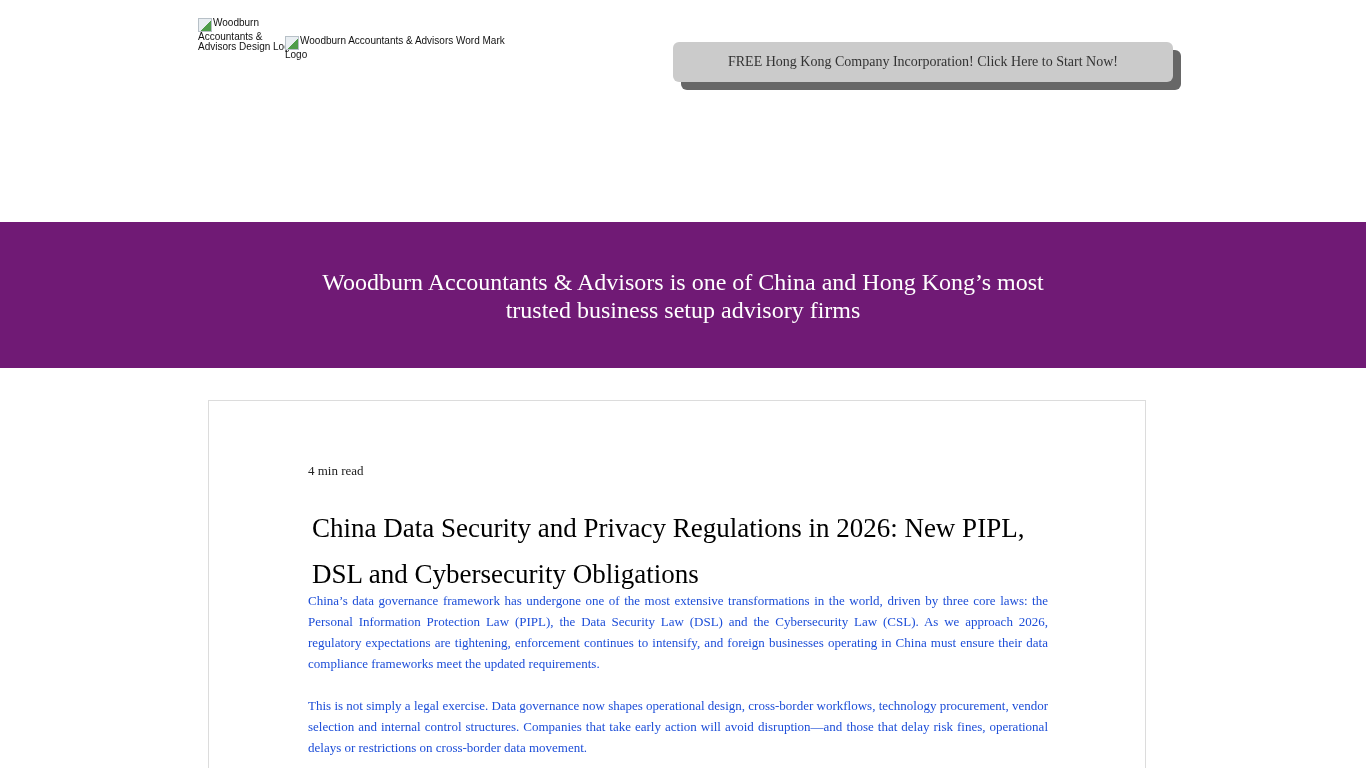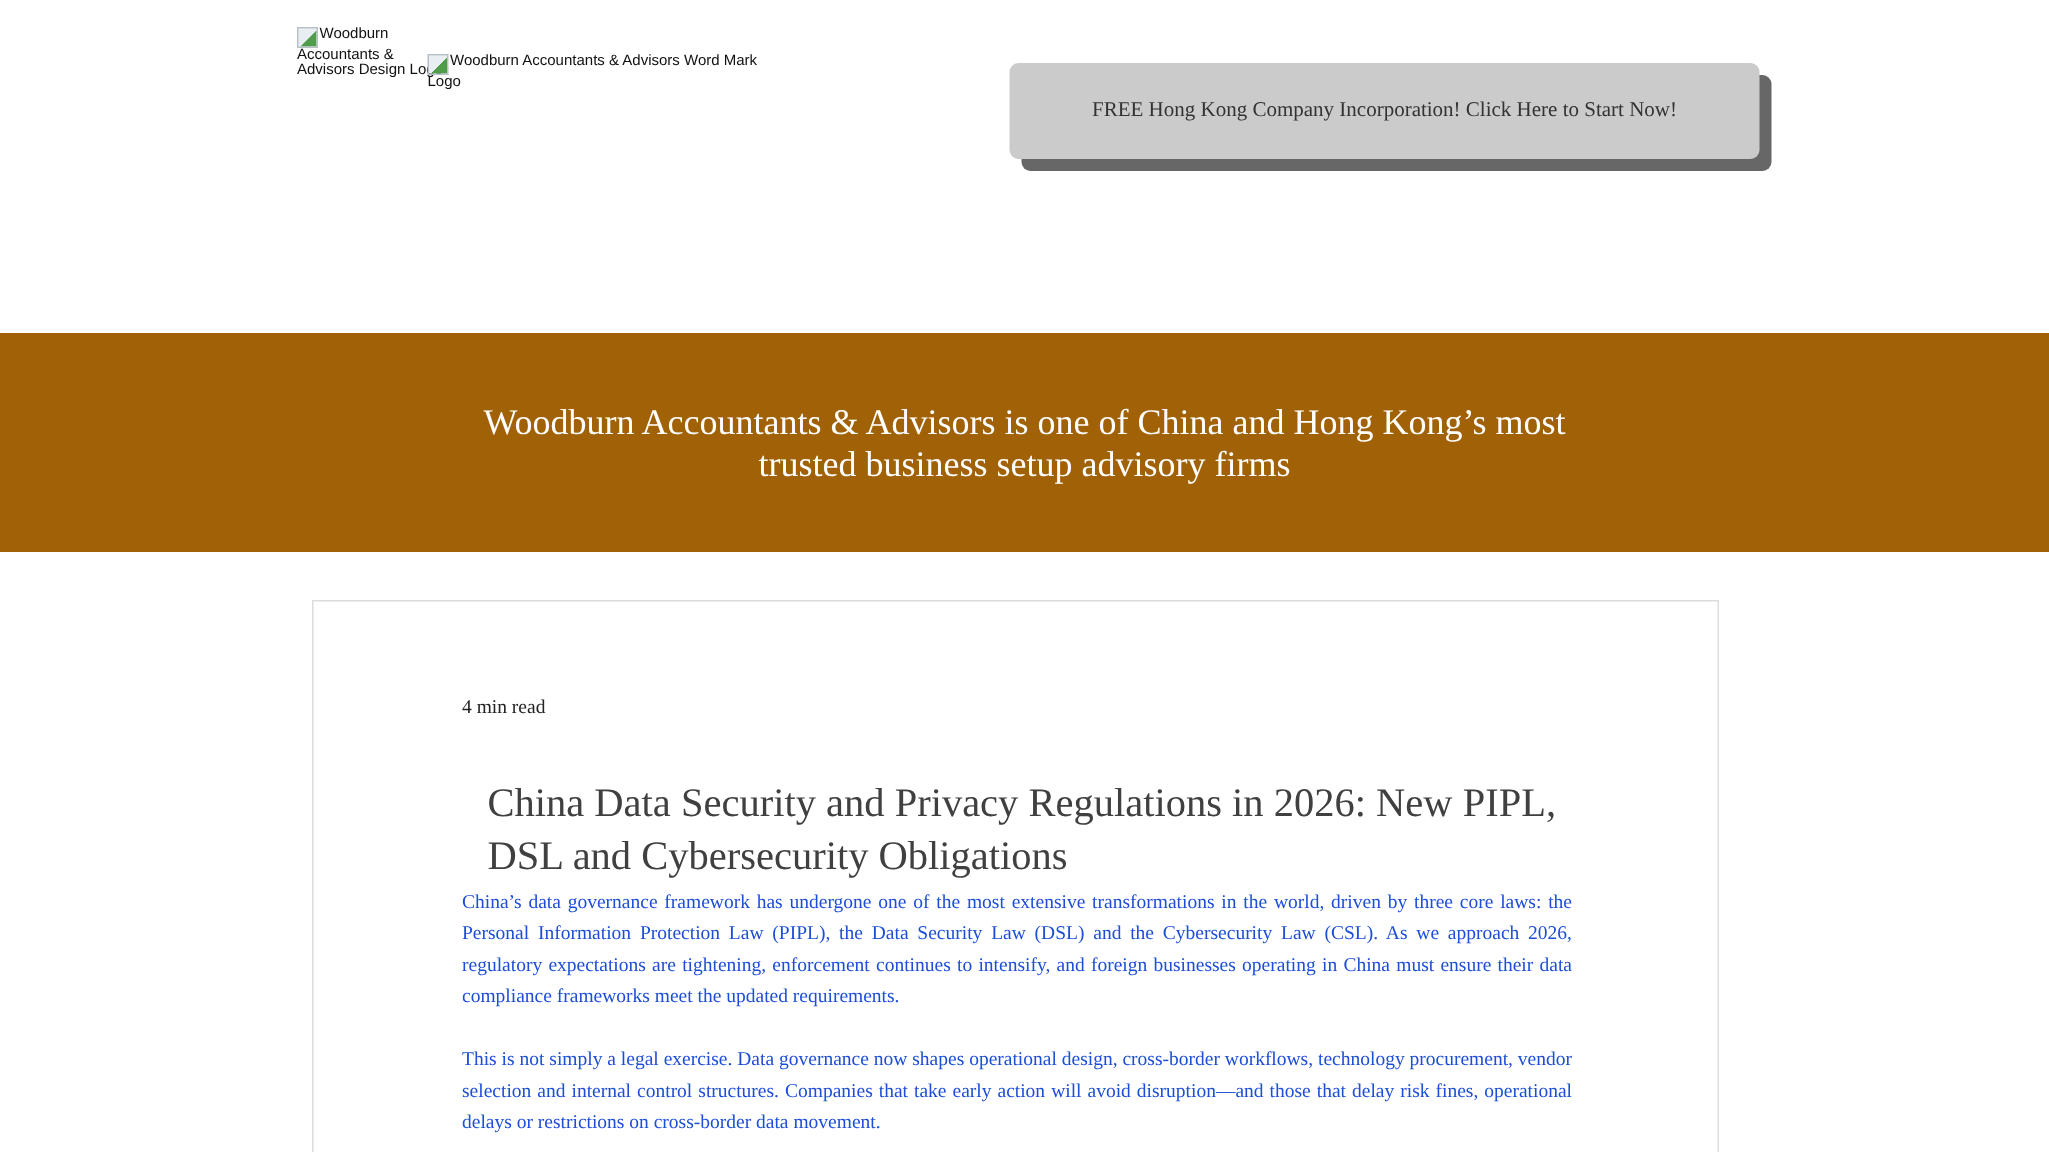--- a/index.html
+++ b/index.html
@@ -21,53 +21,53 @@
     }
     .logo-word {
       position: absolute; left: 87px; top: 18px; width: 230px;
     }
     .broken-img {
       display: inline-block; width: 14px; height: 14px; vertical-align: top;
       background: linear-gradient(135deg, #e9eef2 0%, #e9eef2 55%, #4f9d4a 56%, #4f9d4a 100%);
       border: 1px solid #b7c0c7; box-sizing: border-box; margin-right: 1px;
     }
     .promo-btn {
-      position: absolute; left: 673px; top: 42px; width: 500px; height: 64px;
+      position: absolute; left: 673px; top: 42px; width: 500px; height: 40px;
       background: #cbcbcb; border-radius: 6px;
       box-shadow: 8px 8px 0 #676767;
       display: flex; align-items: center; justify-content: center;
       font-family: "Liberation Serif", serif; font-size: 14px; color: #333;
       cursor: pointer;
     }
     .nav {
       position: absolute; left: 0; top: 176px; width: 1366px; height: 22px;
     }
     .nav-item {
       position: absolute; top: 0; font-size: 14px; color: #6b3a1a;
       letter-spacing: 0.3px; cursor: pointer; white-space: nowrap;
     }
     .banner {
       position: absolute; left: 0; top: 222px; width: 1366px; height: 146px;
-      background: #a16207;
+      background: #701a75;
       display: flex; align-items: center; justify-content: center;
     }
     .banner-text {
       color: #ffffff; font-size: 24px; line-height: 28px; text-align: center;
       width: 760px; margin-top: 2px;
     }
     .card {
       position: absolute; left: 208px; top: 400px; width: 938px; height: 400px;
       border: 1px solid #dcdcdc; box-sizing: border-box; background: #fff;
     }
     .read-time {
       position: absolute; left: 308px; top: 463px; font-size: 13px; color: #222;
     }
     .article-title {
       position: absolute; left: 308px; top: 501px; width: 745px;
-      font-size: 27px; line-height: 35px; color: #404040; font-weight: normal; margin: 17px;
+      font-size: 27px; line-height: 46px; color: #000000; font-weight: normal; margin: 4px;
     }
     .para {
       position: absolute; left: 308px; width: 740px;
       font-size: 13px; line-height: 21px; color: #1d4ed8; text-align: justify; margin: 0;
     }
     .p1 { top: 590px; }
     .p2 { top: 695px; }
   </style>
 </head>
 <body>

